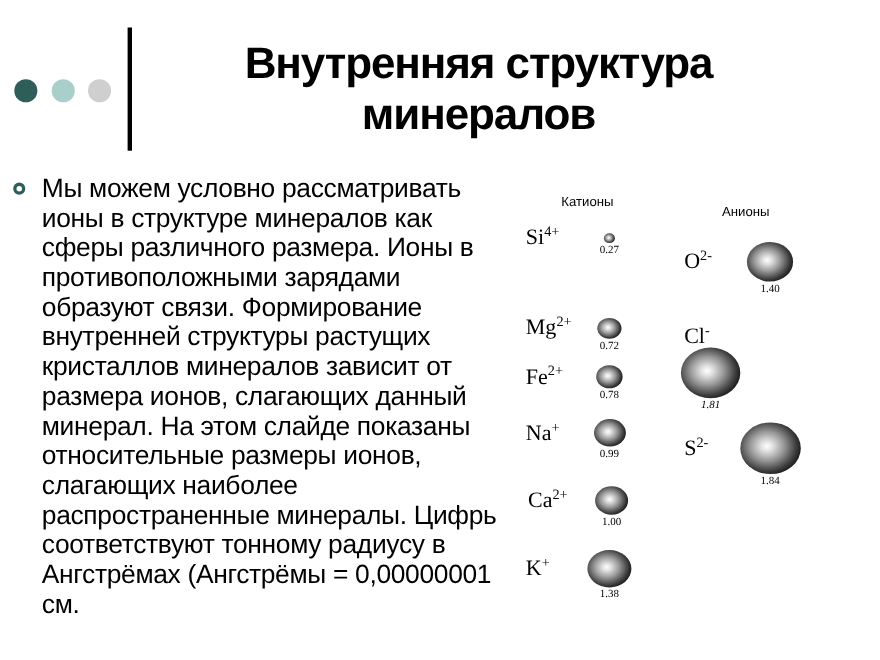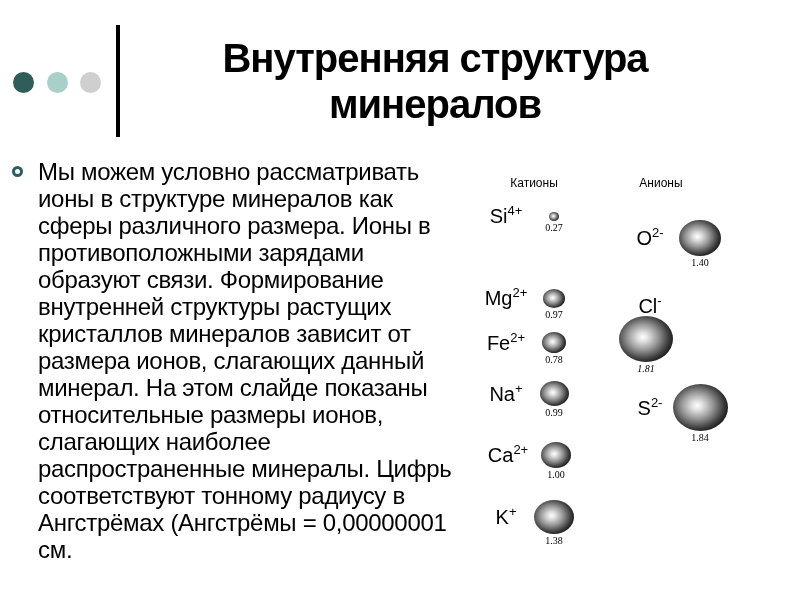--- a/index.html
+++ b/index.html
@@ -59,32 +59,31 @@
   }
   .col-header {
     position: absolute;
     top: 176px;
     font-size: 12px;
     font-weight: 500;
     text-align: center;
     font-family: "Liberation Sans", sans-serif;
   }
   .col-header.cations { left: 478px; width: 112px; }
-  .col-header.anions  { left: 601px; width: 120px; }
+  .col-header.anions  { left: 618px; width: 120px; margin-top: 9px; }
   #ion-diagram { position: absolute; inset: 0; }
   .ion-row {
     position: absolute;
     display: flex;
     align-items: center;
   }
   .ion-label {
-    font-family: Liberation Sans, sans-serif;
+    font-family: Liberation Serif, serif;
     font-size: 20px;
     line-height: 1;
-    text-align: center;
   }
   .ion-label sup { font-size: 13px; line-height: 0; }
   .sphere-col {
     position: relative;
     display: flex;
     justify-content: center;
     align-items: center;
   }
   .ion-sphere {
     border-radius: 50%;
@@ -139,21 +138,21 @@
         <div class="ion-label" style="width: 56px;">Si<sup>4+</sup></div>
         <div class="sphere-col" style="width: 56px; margin-left: -8px;">
           <div class="ion-sphere" style="width: 10px; height: 9px;"></div>
           <div class="ion-value">0.27</div>
         </div>
       </div>
       <div class="ion-row" style="left: 478px; top: 288px;">
         <div class="ion-label" style="width: 56px;">Mg<sup>2+</sup></div>
         <div class="sphere-col" style="width: 56px; margin-left: -8px;">
           <div class="ion-sphere" style="width: 22px; height: 19px;"></div>
-          <div class="ion-value">0.97</div>
+          <div class="ion-value">0.72</div>
         </div>
       </div>
       <div class="ion-row" style="left: 478px; top: 332px;">
         <div class="ion-label" style="width: 56px;">Fe<sup>2+</sup></div>
         <div class="sphere-col" style="width: 56px; margin-left: -8px;">
           <div class="ion-sphere" style="width: 24px; height: 21px;"></div>
           <div class="ion-value">0.78</div>
         </div>
       </div>
       <div class="ion-row" style="left: 478px; top: 381px;">

